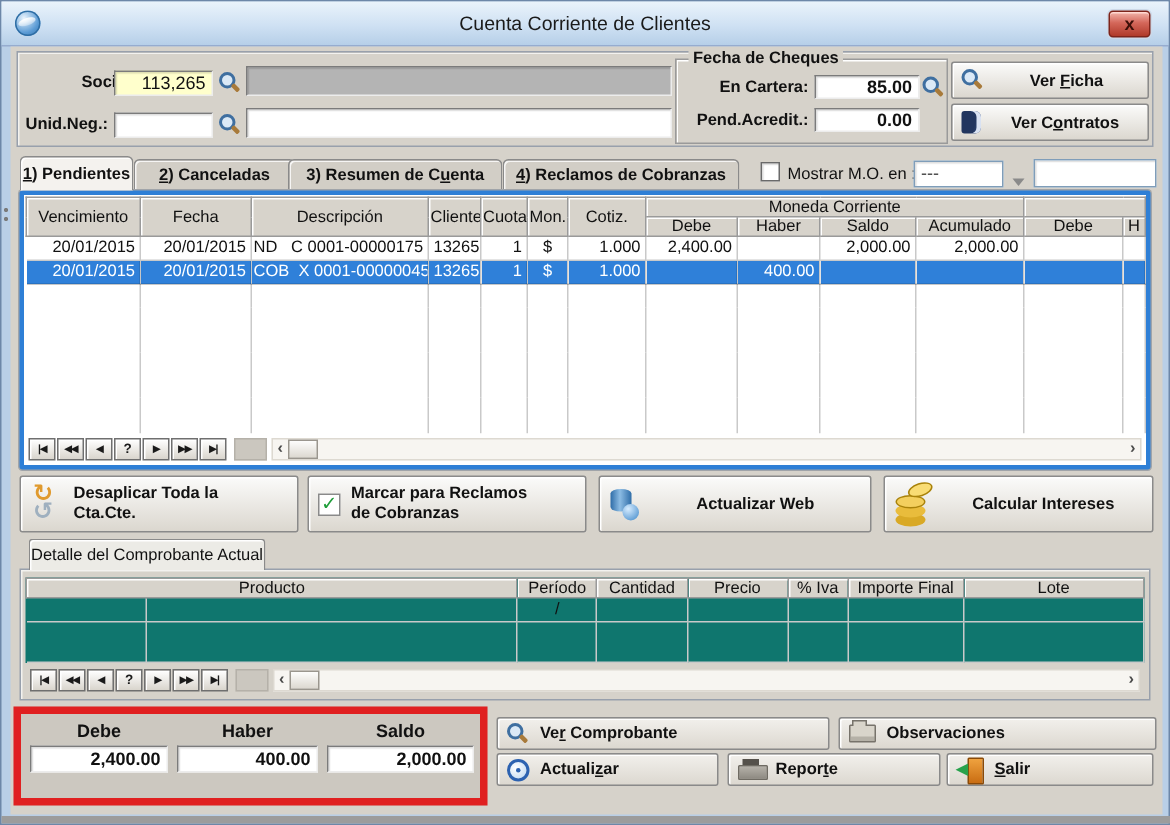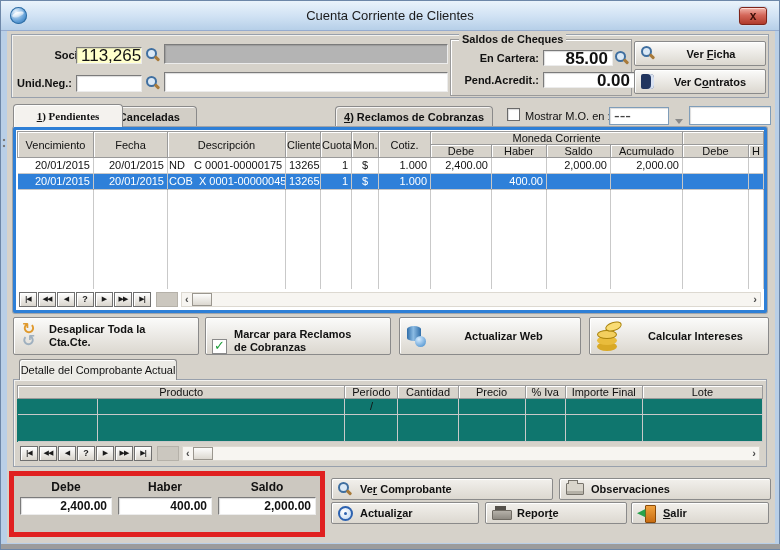--- a/index.html
+++ b/index.html
@@ -25,21 +25,21 @@
               font-weight:bold; font-size:12px; color:#3c0f08; line-height:1; }
 
   
   .content { position:absolute; left:6px; top:30px; width:768px; height:512px; background:#d6d2ca; }
   .splitter { position:absolute; left:-5px; top:106px; width:5px; height:12px;
               background:radial-gradient(circle at 2px 3px,#7a7a7a 1.2px,transparent 1.6px),
                          radial-gradient(circle at 2px 9px,#7a7a7a 1.2px,transparent 1.6px); }
 
   .lbl { position:absolute; font-weight:bold; font-size:11px; text-align:right; white-space:nowrap; }
   .fld { position:absolute; background:#fff; border:1px solid; border-color:#7b7b7b #ececec #ececec #7b7b7b;
-         box-shadow:inset 1px 1px 1px rgba(0,0,0,.14); font-size:17px; line-height:15px; padding:0 4px;
+         box-shadow:inset 1px 1px 1px rgba(0,0,0,.14); font-size:12px; line-height:15px; padding:0 4px;
          overflow:hidden; white-space:nowrap; }
   .fld.gray { background:#b4b4b4; }
   .fld.yellow { background:#ffffcc; text-align:right; }
   .fld.num { text-align:right; }
 
   .btn { position:absolute; display:flex; align-items:center; gap:7px; padding:0 6px;
          background:linear-gradient(#fbfbfa,#dbd7cf); border:1px solid #8a8a8a; border-radius:2px;
          box-shadow:inset 1px 1px 0 #fff; font-weight:bold; font-size:11px; white-space:nowrap; }
   .btn .lab { flex:1; text-align:center; }
   .k { text-decoration:underline; }
@@ -174,43 +174,46 @@
       <div class="fld yellow" style="left:64px;top:12px;width:66px;height:17px;">113,265</div>
       <span class="i-mag" style="left:134px;top:13px;"></span>
       <div class="fld gray" style="left:152px;top:9px;width:284px;height:20px;"></div>
 
       <span class="lbl" style="left:0px;top:42px;width:60px;">Unid.Neg.:</span>
       <div class="fld" style="left:64px;top:40px;width:66px;height:17px;"></div>
       <span class="i-mag" style="left:134px;top:41px;"></span>
       <div class="fld" style="left:152px;top:37px;width:284px;height:20px;"></div>
 
       <div class="groupbox">
-        <span class="legend">Saldos de Cheques</span>
+        <span class="legend">Fecha de Cheques</span>
         <span class="lbl" style="left:4px;top:12px;width:84px;">En Cartera:</span>
         <div class="fld num" style="left:92px;top:10px;width:70px;height:16px;font-weight:bold;">85.00</div>
         <span class="i-mag" style="left:164px;top:11px;"></span>
         <span class="lbl" style="left:4px;top:34px;width:84px;">Pend.Acredit.:</span>
-        <div class="fld num" style="left:92px;top:32px;width:92px;height:16px;font-weight:bold;">0.00</div>
+        <div class="fld num" style="left:92px;top:32px;width:70px;height:16px;font-weight:bold;">0.00</div>
       </div>
 
       <div class="btn" style="left:622px;top:6px;width:132px;height:25px;">
         <span class="i-mag rel"></span>
         <span class="lab"><span>Ver </span><span class="k">F</span><span>icha</span></span>
       </div>
       <div class="btn" style="left:622px;top:34px;width:132px;height:25px;">
         <span class="i-book"></span>
         <span class="lab"><span>Ver C</span><span class="k">o</span><span>ntratos</span></span>
       </div>
     </div>
 
-    <div class="tab active" style="left:6px;width:110px;font-family:Liberation Serif, serif;">
+    <div class="tab active" style="left:6px;width:76px;">
       <span><span class="k">1</span><span>) Pendientes</span></span>
     </div>
     <div class="tab" style="left:82px;width:108px;">
       <span><span class="k">2</span><span>) Canceladas</span></span>
+    </div>
+    <div class="tab" style="left:185px;width:143px;">
+      <span><span>3) Resumen de C</span><span class="k">u</span><span>enta</span></span>
     </div>
     <div class="tab" style="left:328px;width:158px;">
       <span><span class="k">4</span><span>) Reclamos de Cobranzas</span></span>
     </div>
     <span class="cbx" style="left:500px;top:77px;"></span>
     <span style="position:absolute;left:518px;top:79px;">Mostrar M.O. en :</span>
     <div class="fld" style="left:602px;top:76px;width:60px;height:18px;border-color:#7f9db9;color:#444;">---</div>
     <span class="chev" style="left:668px;top:88px;"></span>
     <div class="fld" style="left:682px;top:75px;width:82px;height:19px;border-color:#7f9db9;"></div>
 
@@ -407,21 +410,21 @@
         </div>
       </div>
     </div>
 
     <div class="btn abtn" style="left:6px;width:186px;">
       <span class="i-refresh"></span>
       <span class="two">
         <span>Desaplicar Toda la</span><br><span>Cta.Cte.</span>
       </span>
     </div>
-    <div class="btn abtn" style="left:198px;width:186px;align-items:flex-end;">
+    <div class="btn abtn" style="left:198px;width:186px;">
       <span class="i-check"></span>
       <span class="two">
         <span>Marcar para Reclamos</span><br><span>de Cobranzas</span>
       </span>
     </div>
     <div class="btn abtn" style="left:392px;width:182px;">
       <span class="i-db"></span>
       <span class="lab">Actualizar Web</span>
     </div>
     <div class="btn abtn" style="left:582px;width:180px;">

